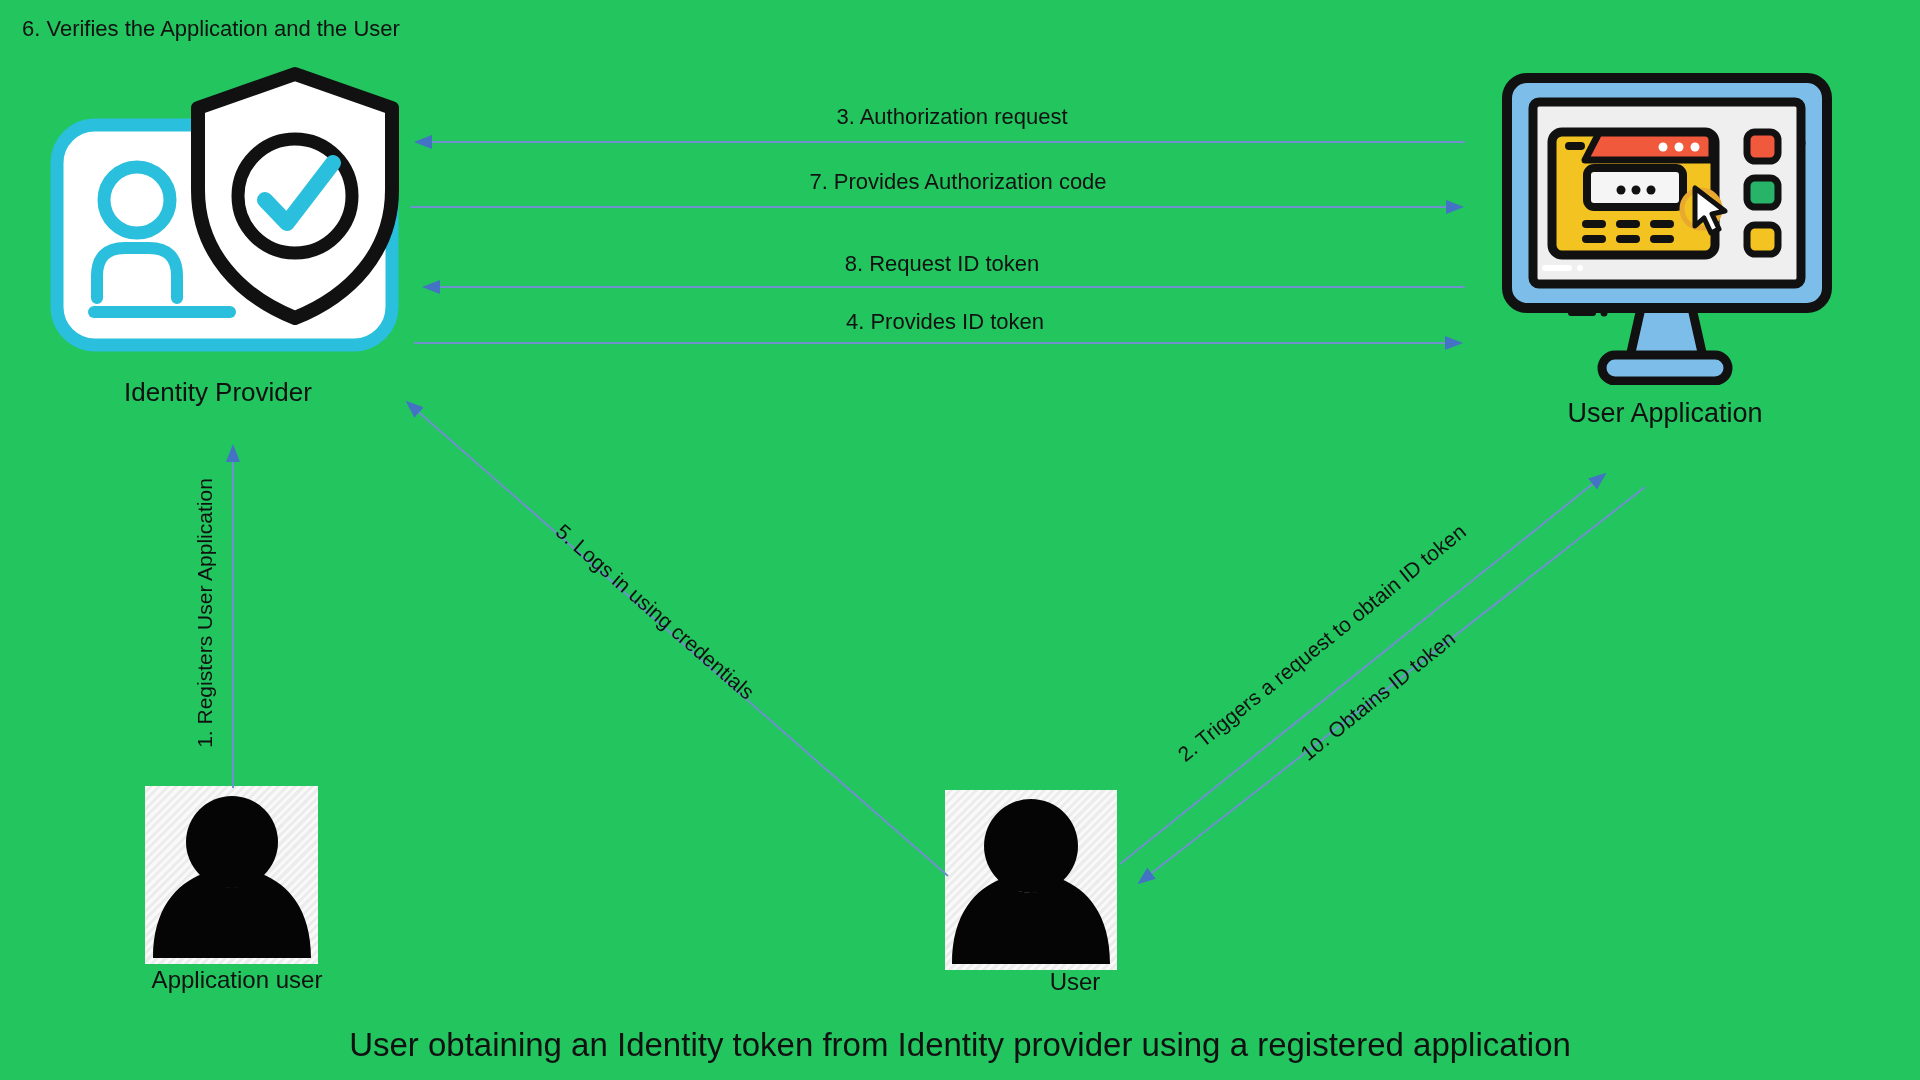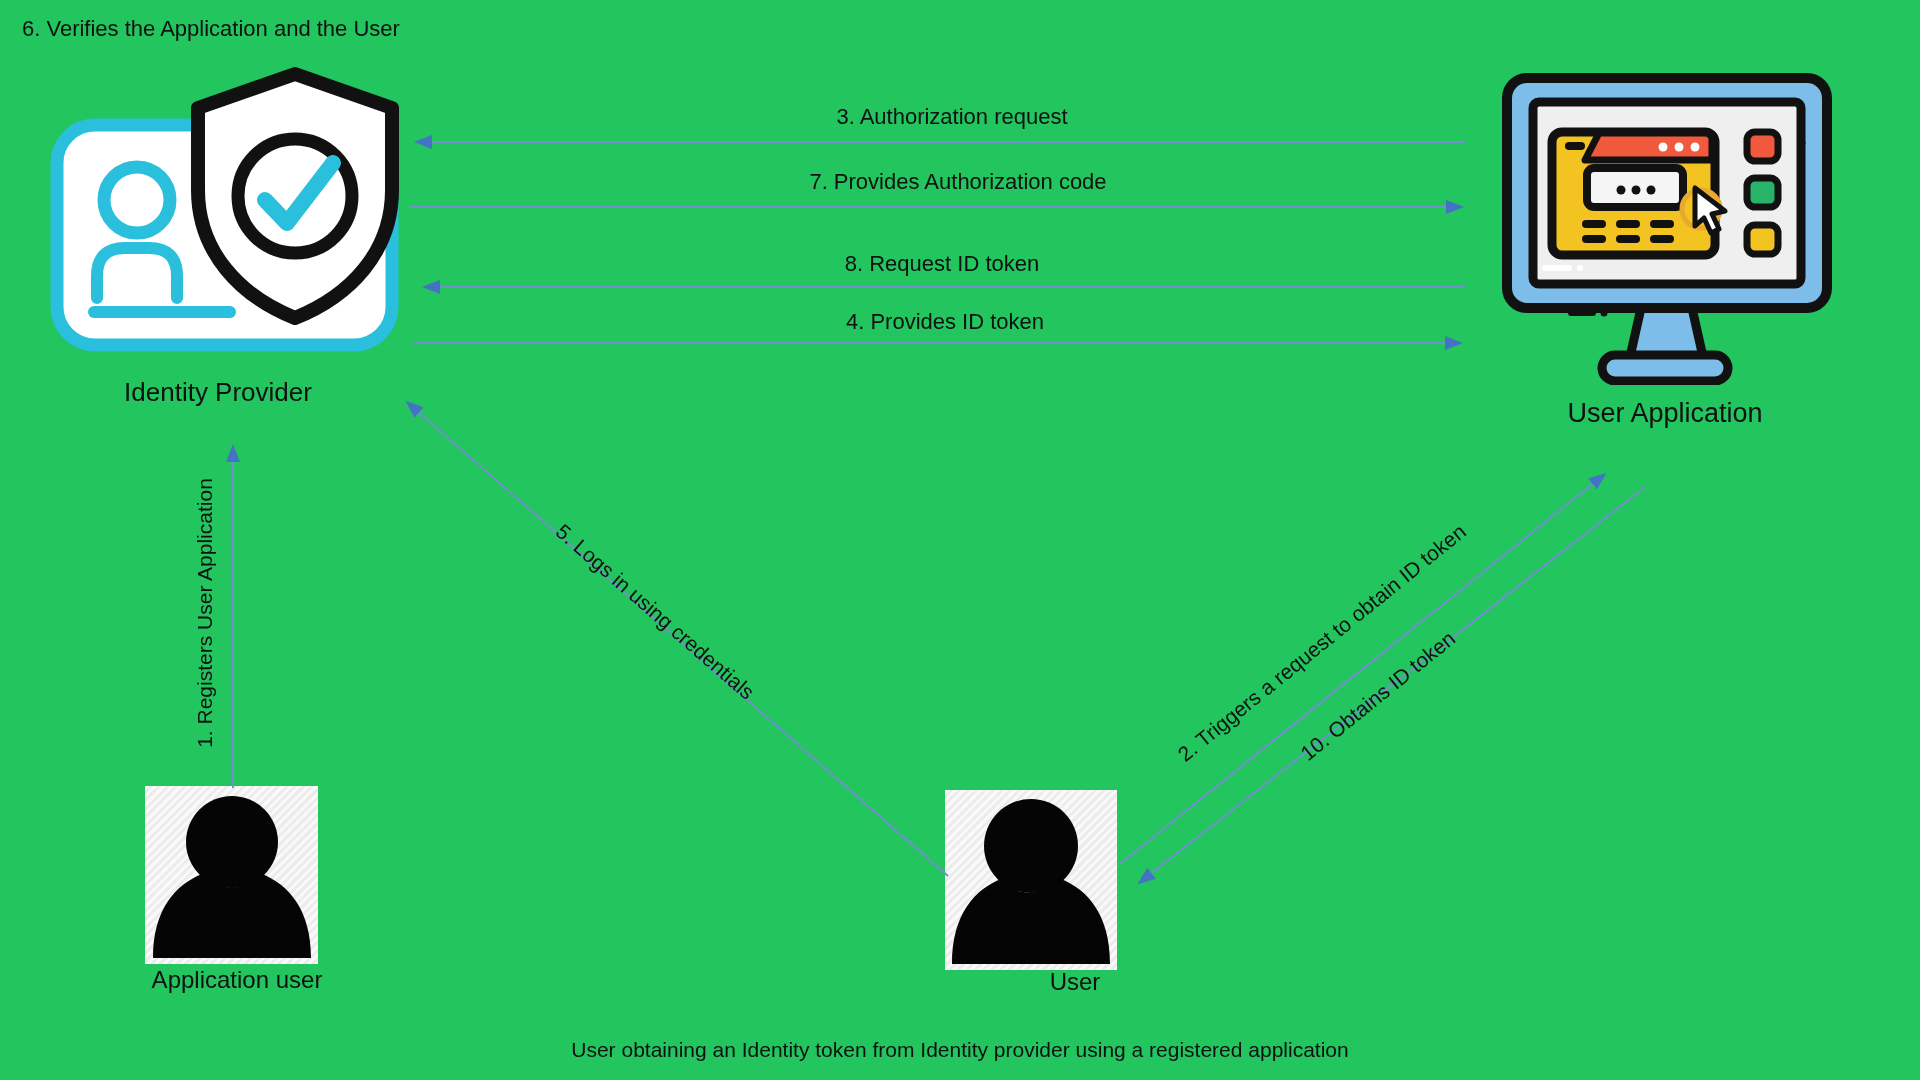--- a/index.html
+++ b/index.html
@@ -8,21 +8,21 @@
     font-family:"Liberation Sans", sans-serif;color:#1a1a1a;
   }
   .abs{position:absolute;}
   .note{font-size:22px;white-space:nowrap;color:#111;}
   .flow-label{font-size:22px;white-space:nowrap;color:#111;transform:translate(-50%,-50%);}
   .rot{transform-origin:center center;}
   .node-label{font-size:26px;white-space:nowrap;color:#111;transform:translateX(-50%);}
   .person-box{
     background:repeating-linear-gradient(135deg,#f9f9f9 0 3px,#ececec 3px 6px);
   }
-  .caption{font-size:21px;white-space:nowrap;color:#111;transform:translateX(-50%);margin-top:12px;}
+  .caption{font-size:33px;white-space:nowrap;color:#111;transform:translateX(-50%);}
   svg{display:block;}
   #arrow-layer{position:absolute;left:0;top:0;pointer-events:none;}
 </style>
 </head>
 <body>
 
 <div id="canvas">
 
   <div class="abs note" style="left:22px;top:16px;">6. Verifies the Application and the User</div>
 

